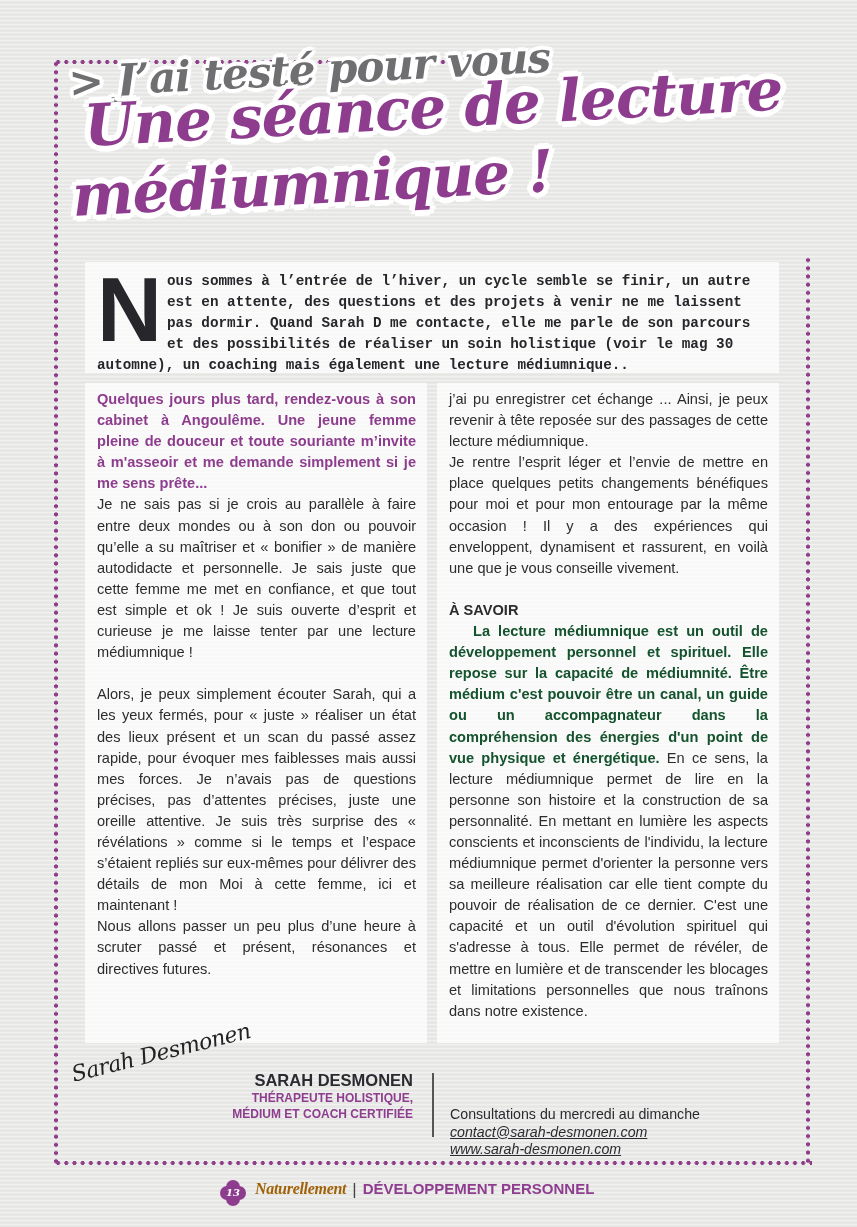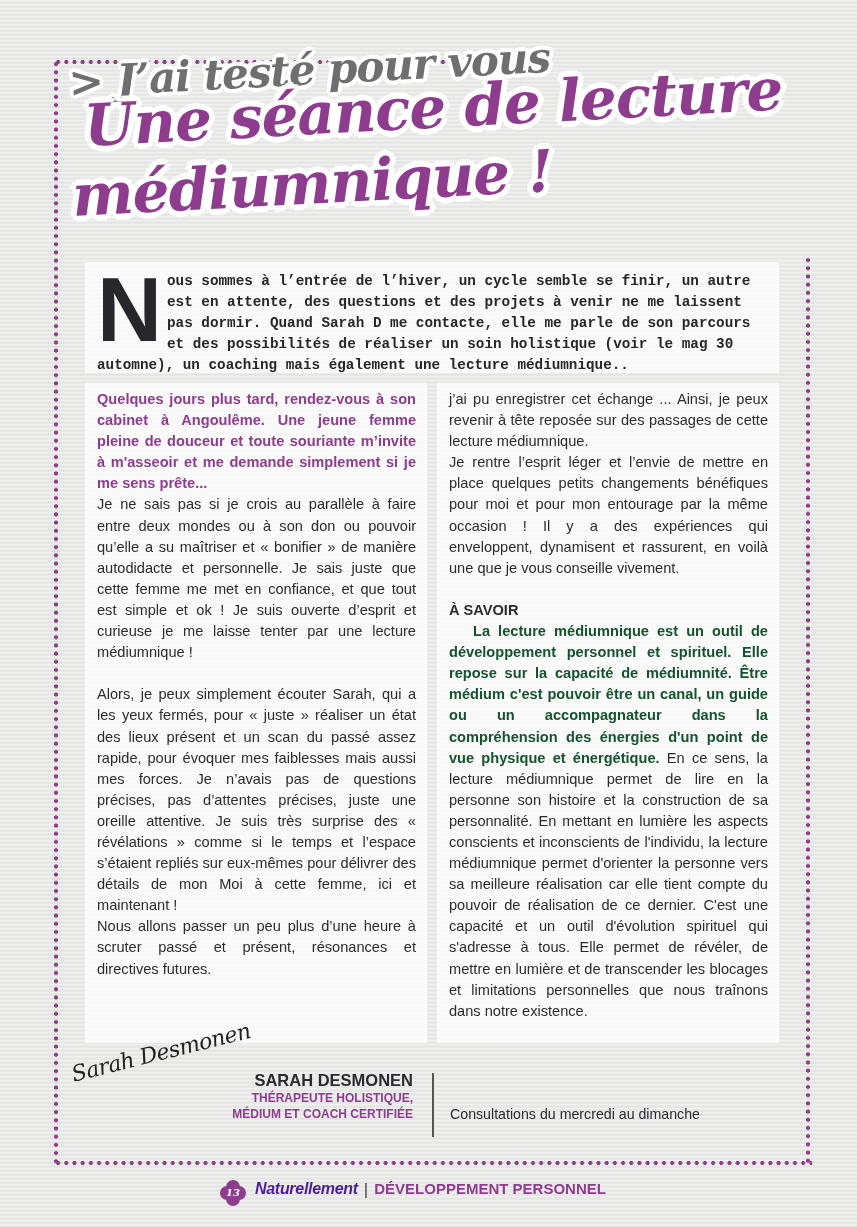--- a/index.html
+++ b/index.html
@@ -52,21 +52,21 @@
   .vsep { position: absolute; left: 432px; top: 1073px; width: 2px; height: 64px; background: #555; }
   .contact { position: absolute; left: 450px; top: 1070px; font-family: "Liberation Sans", sans-serif; font-size: 14.2px; line-height: 17.5px; color: #2a2a30; margin-top: 36px; }
   .contact .tel { font-weight: bold; }
   .contact a { color: #2a2a30; font-style: italic; text-decoration: underline; display: block; }
 
   .footer { position: absolute; left: 220px; top: 1180px; height: 30px; display: flex; align-items: flex-start; white-space: nowrap; }
   .pg-badge { width: 26px; height: 26px; position: relative; margin-right: 9px; }
   .pg-badge span.petal { position: absolute; width: 14px; height: 14px; background: #8e3d8e; border-radius: 50%; }
   .pg-num { position: absolute; left: 0; top: 0; width: 26px; height: 26px; line-height: 26px; text-align: center;
     color: #fff; font-size: 10px; font-weight: bold; font-family: "DejaVu Serif", serif; font-style: italic; }
-  .brand { font-family: Liberation Sans, sans-serif; font-style: italic; font-weight: bold; font-size: 16px; color: #4c1d95; letter-spacing: -0.3px; }
+  .brand { font-family: Liberation Serif, serif; font-style: italic; font-weight: bold; font-size: 16px; color: #a16207; letter-spacing: -0.3px; }
   .fsep { color: #444; font-size: 17px; margin: 0 6px; font-family: "Liberation Sans", sans-serif; }
   .section { font-family: "Liberation Sans", sans-serif; font-weight: bold; font-size: 15px; color: #8e3d8e; }
 </style>
 </head>
 <body>
 
 <div class="dots-h" style="left:54px; top:60px; width:434px;"></div>
 <div class="dots-v" style="left:54px; top:60px; height:1105px;"></div>
 <div class="dots-h" style="left:54px; top:1161px; width:758px;"></div>
 <div class="dots-v" style="left:806px; top:256px; height:909px;"></div>
@@ -98,20 +98,22 @@
 
 <div class="signature">Sarah Desmonen</div>
 <div class="author">
   <div class="author-name">SARAH DESMONEN</div>
   <div class="author-role">THÉRAPEUTE HOLISTIQUE,</div>
   <div class="author-role">MÉDIUM ET COACH CERTIFIÉE</div>
 </div>
 <div class="vsep"></div>
 <div class="contact">
   <div>Consultations du mercredi au dimanche</div>
+  <a href="#">contact@sarah-desmonen.com</a>
+  <a href="#">www.sarah-desmonen.com</a>
 </div>
 
 <div class="footer">
   <div class="pg-badge">
     <span class="petal" style="left:6px; top:0;"></span>
     <span class="petal" style="left:0; top:6px;"></span>
     <span class="petal" style="left:12px; top:6px;"></span>
     <span class="petal" style="left:6px; top:12px;"></span>
     <span class="petal" style="left:6px; top:6px;"></span>
     <span class="pg-num">13</span>

